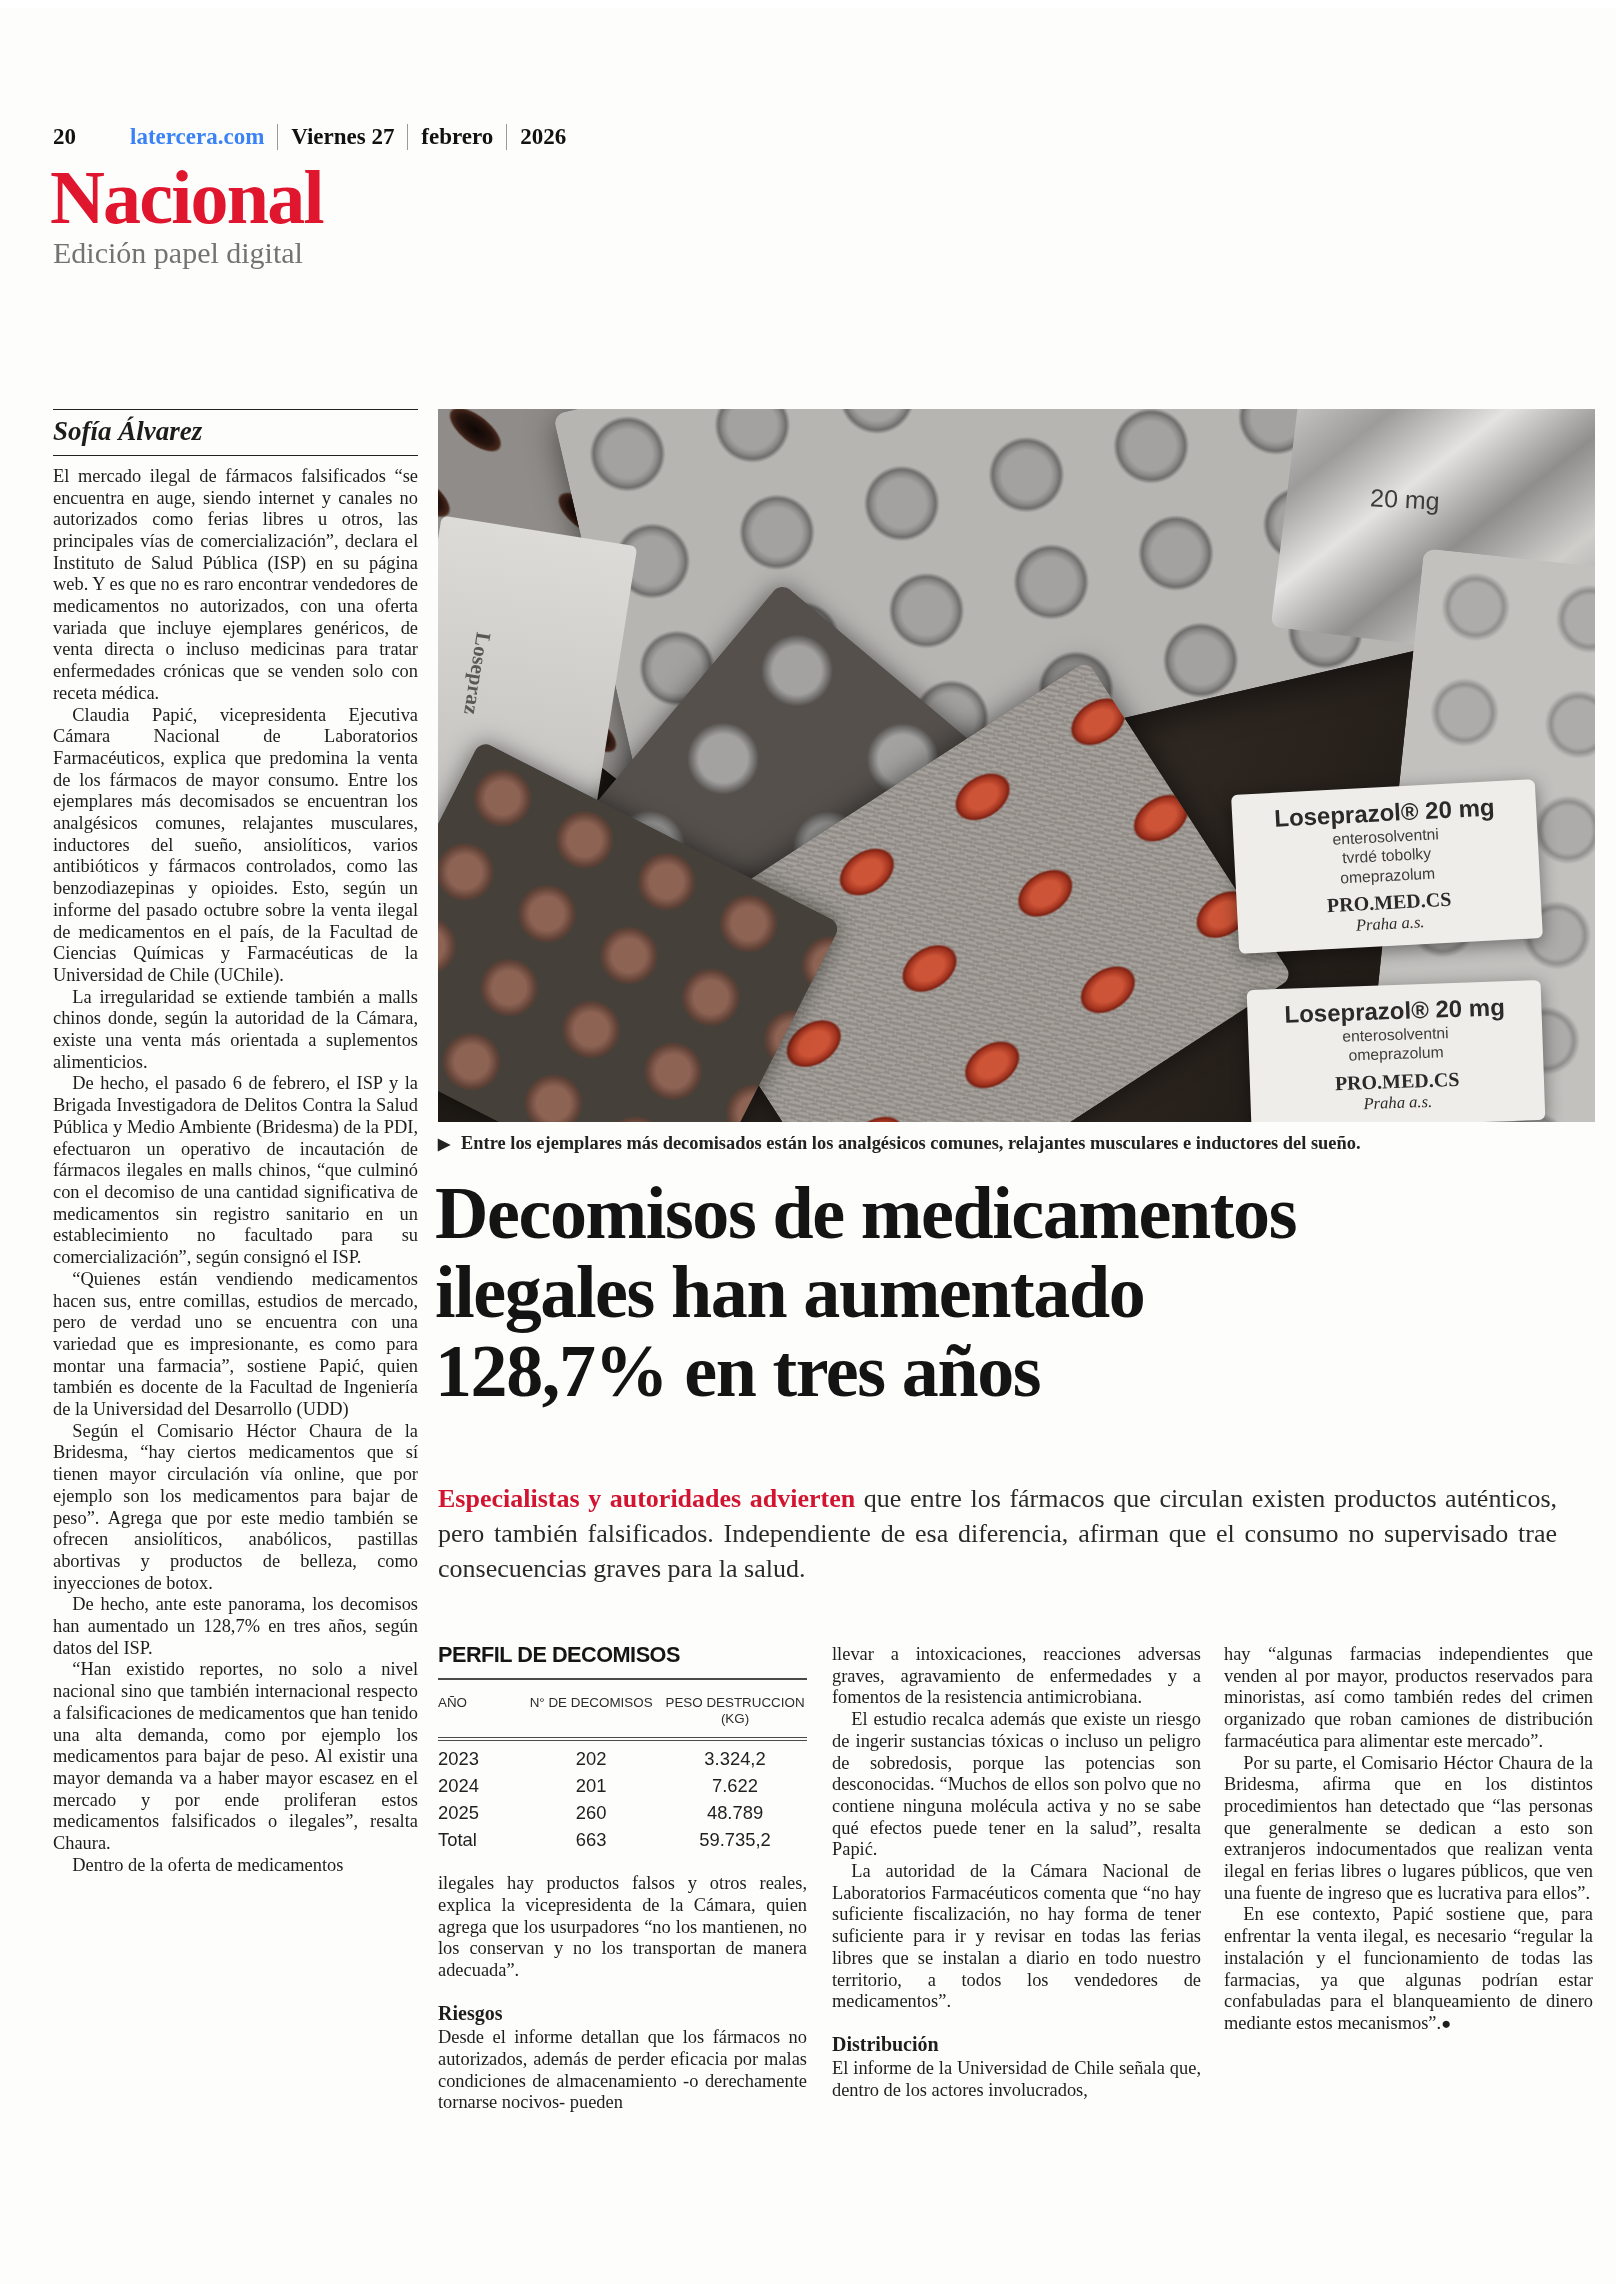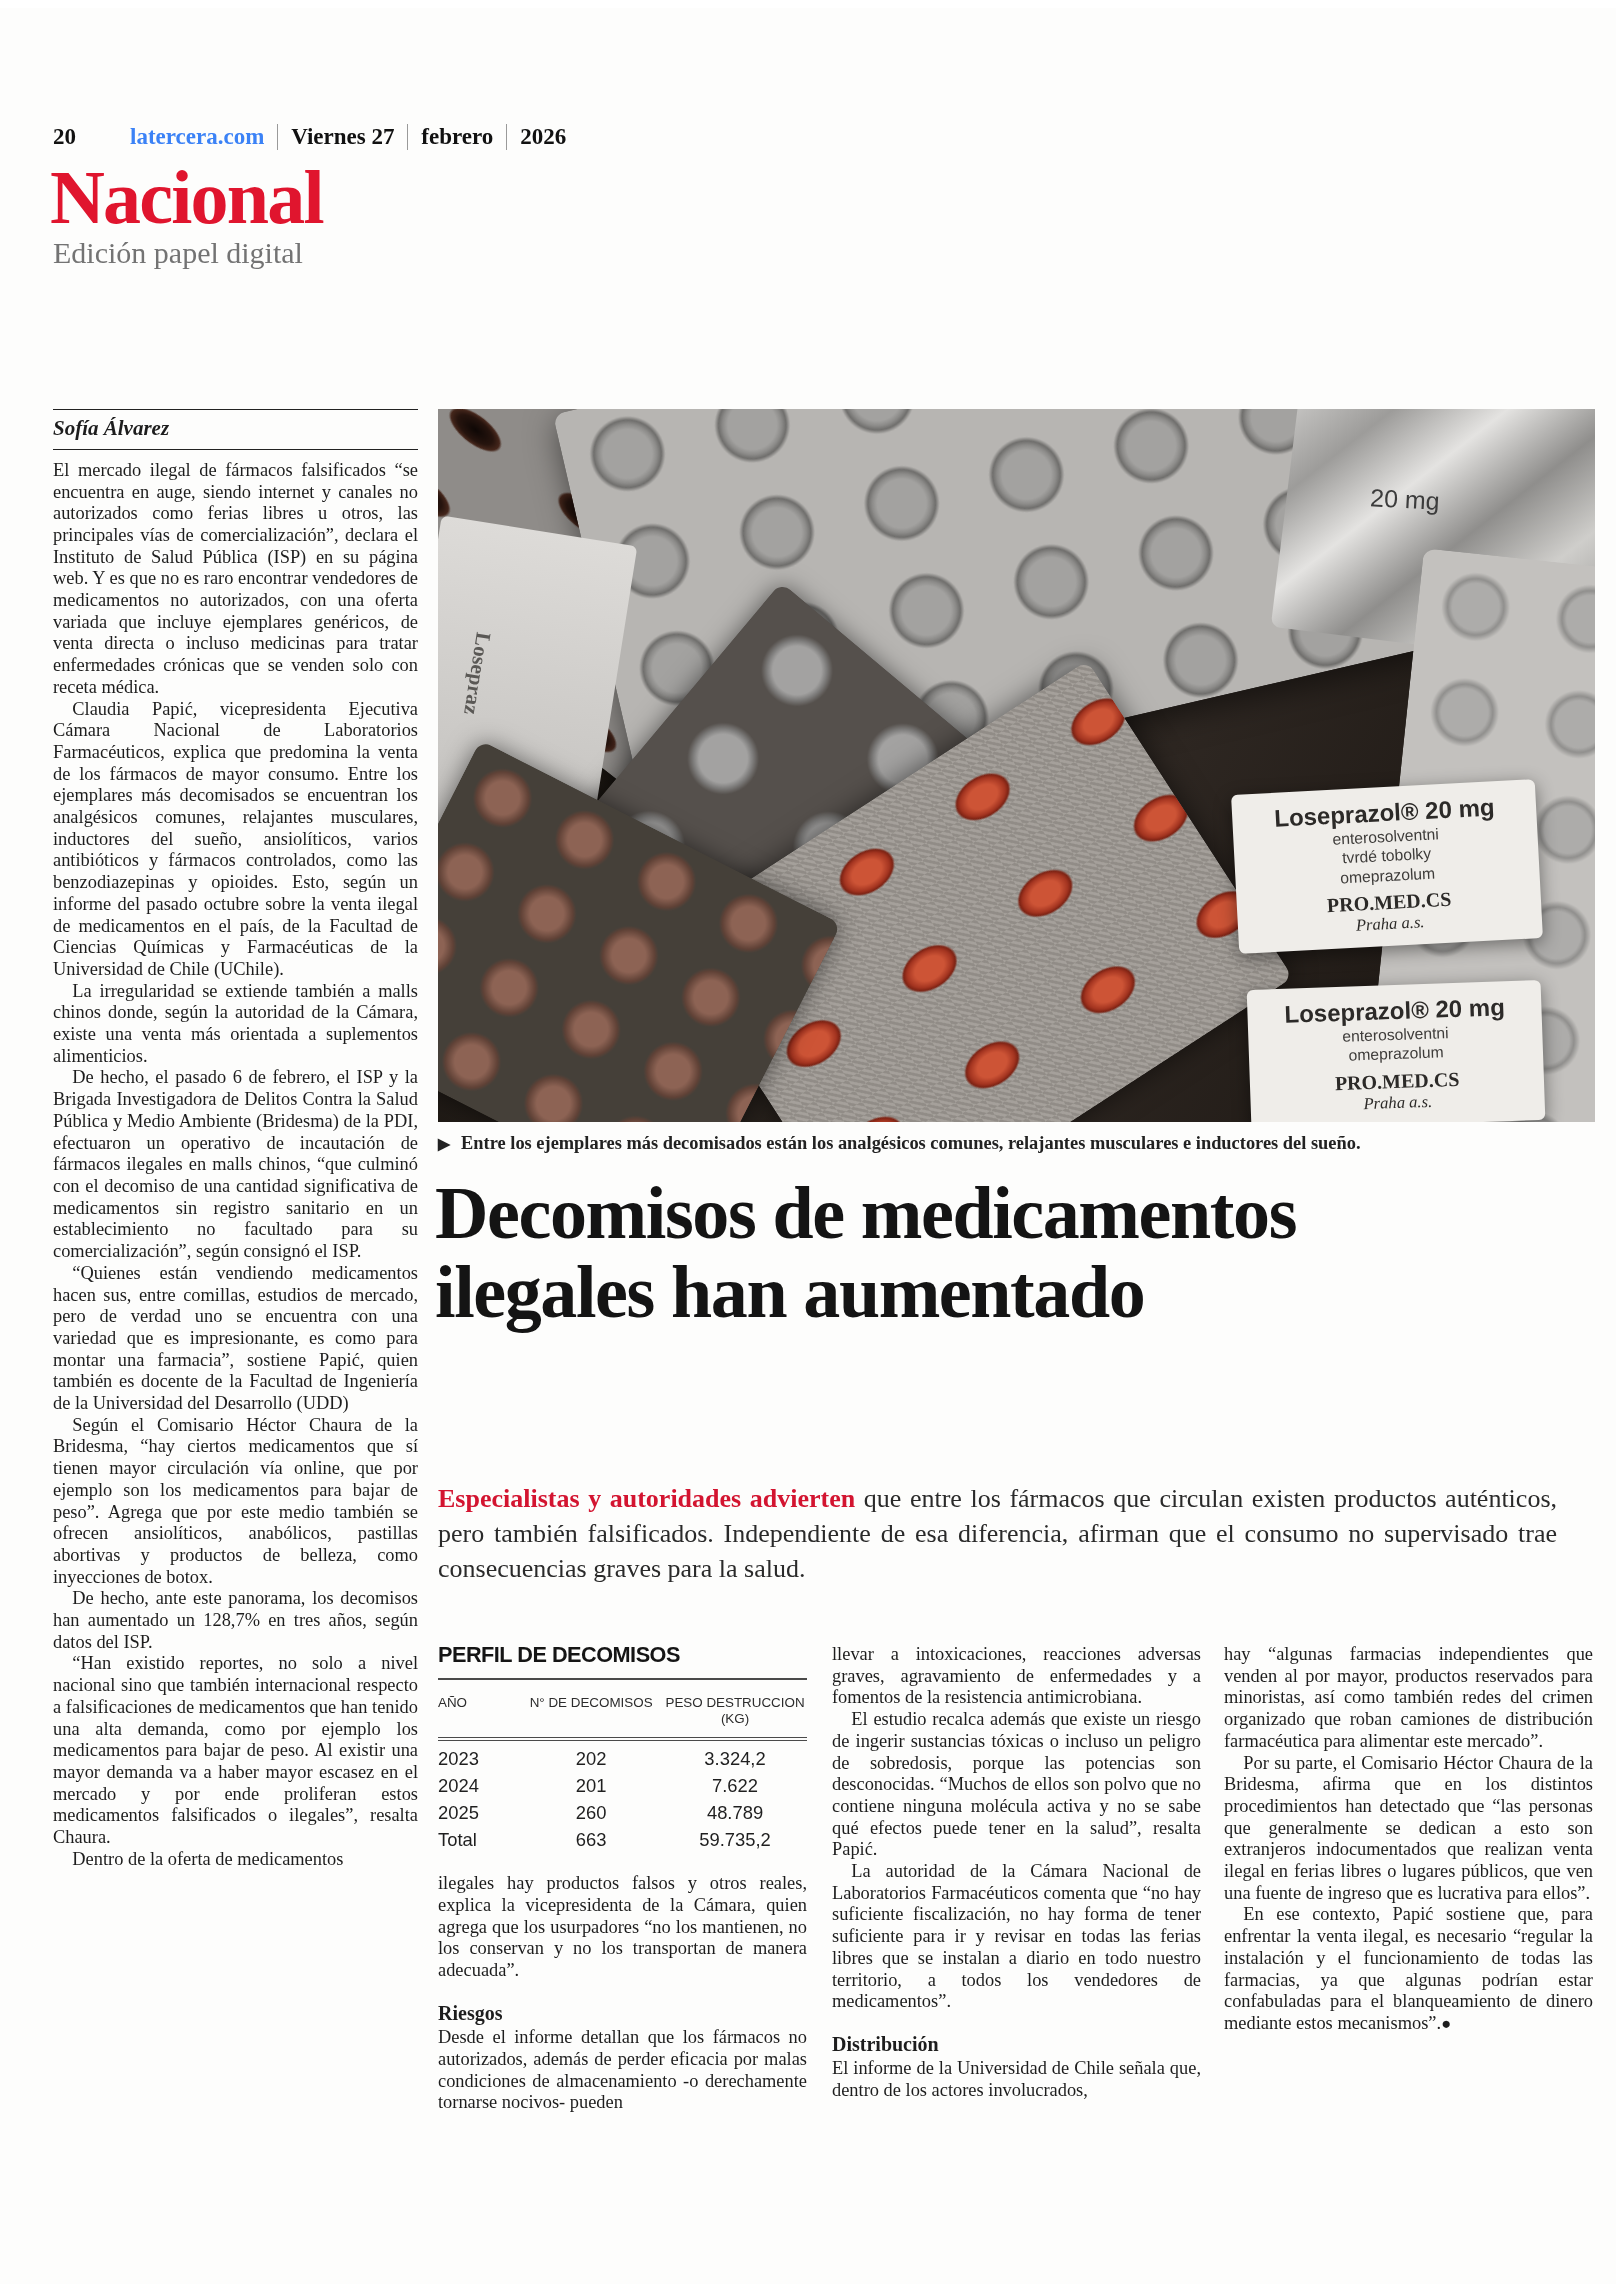--- a/index.html
+++ b/index.html
@@ -13,21 +13,21 @@
   .sep{display:inline-block;width:0.9px;height:26px;background:#9a9a9a;margin:0 13px;
        align-self:center;}
   .topbar .dt{color:#111;}
   
   .section-title{position:absolute;left:50px;top:146px;font-size:76px;font-weight:bold;
                  color:#e0152e;letter-spacing:-1.8px;}
   .section-sub{position:absolute;left:53px;top:228px;font-size:30px;color:#737373;}
   
   .leftcol{position:absolute;left:53px;top:401px;width:365px;}
   .byline{border-top:1.8px solid #222;border-bottom:1.4px solid #222;padding:5.5px 0 8.3px 0;}
-  .byline span{font-style:italic;font-weight:bold;font-size:21px;}
+  .byline span{font-style:italic;font-weight:bold;font-size:27px;}
   .bodytext{margin-top:10px;font-size:18.4px;line-height:21.7px;text-align:justify;}
   .bodytext p{margin:0;}
   .bodytext p + p{text-indent:19.3px;}
   
   .photo{position:absolute;left:438px;top:401px;width:1157px;height:713px;overflow:hidden;
          background:linear-gradient(115deg,#17130f 0%,#241e19 35%,#2e2722 60%,#17120e 100%);}
   .blister{position:absolute;border-radius:12px;}
   .b-capsules{left:-64px;top:-74px;width:498px;height:396px;transform:rotate(38deg);
       background-color:#8f8c89;
       background-image:radial-gradient(ellipse 36% 27% at 50% 50%,#0e0705 0%,#26140e 42%,#45261b 58%,rgba(0,0,0,0) 64%);
@@ -171,20 +171,21 @@
   </div>
 
   <div class="caption">
     <span class="mk">▶</span>
     <span>Entre los ejemplares más decomisados están los analgésicos comunes, relajantes musculares e inductores del sueño.</span>
   </div>
 
   <div class="headline">
     <div>Decomisos de medicamentos</div>
     <div>ilegales han aumentado</div>
+    <div>128,7% en tres años</div>
   </div>
 
   <div class="lead">
     <span class="red">Especialistas y autoridades advierten</span><span> que entre los fármacos que circulan existen productos auténticos, pero también falsificados. Independiente de esa diferencia, afirman que el consumo no supervisado trae consecuencias graves para la salud.</span>
   </div>
 
   <div class="bcol c1">
     <div class="tablebox">
       <div class="tb-title">PERFIL DE DECOMISOS</div>
       <div class="tb-rule"></div>

